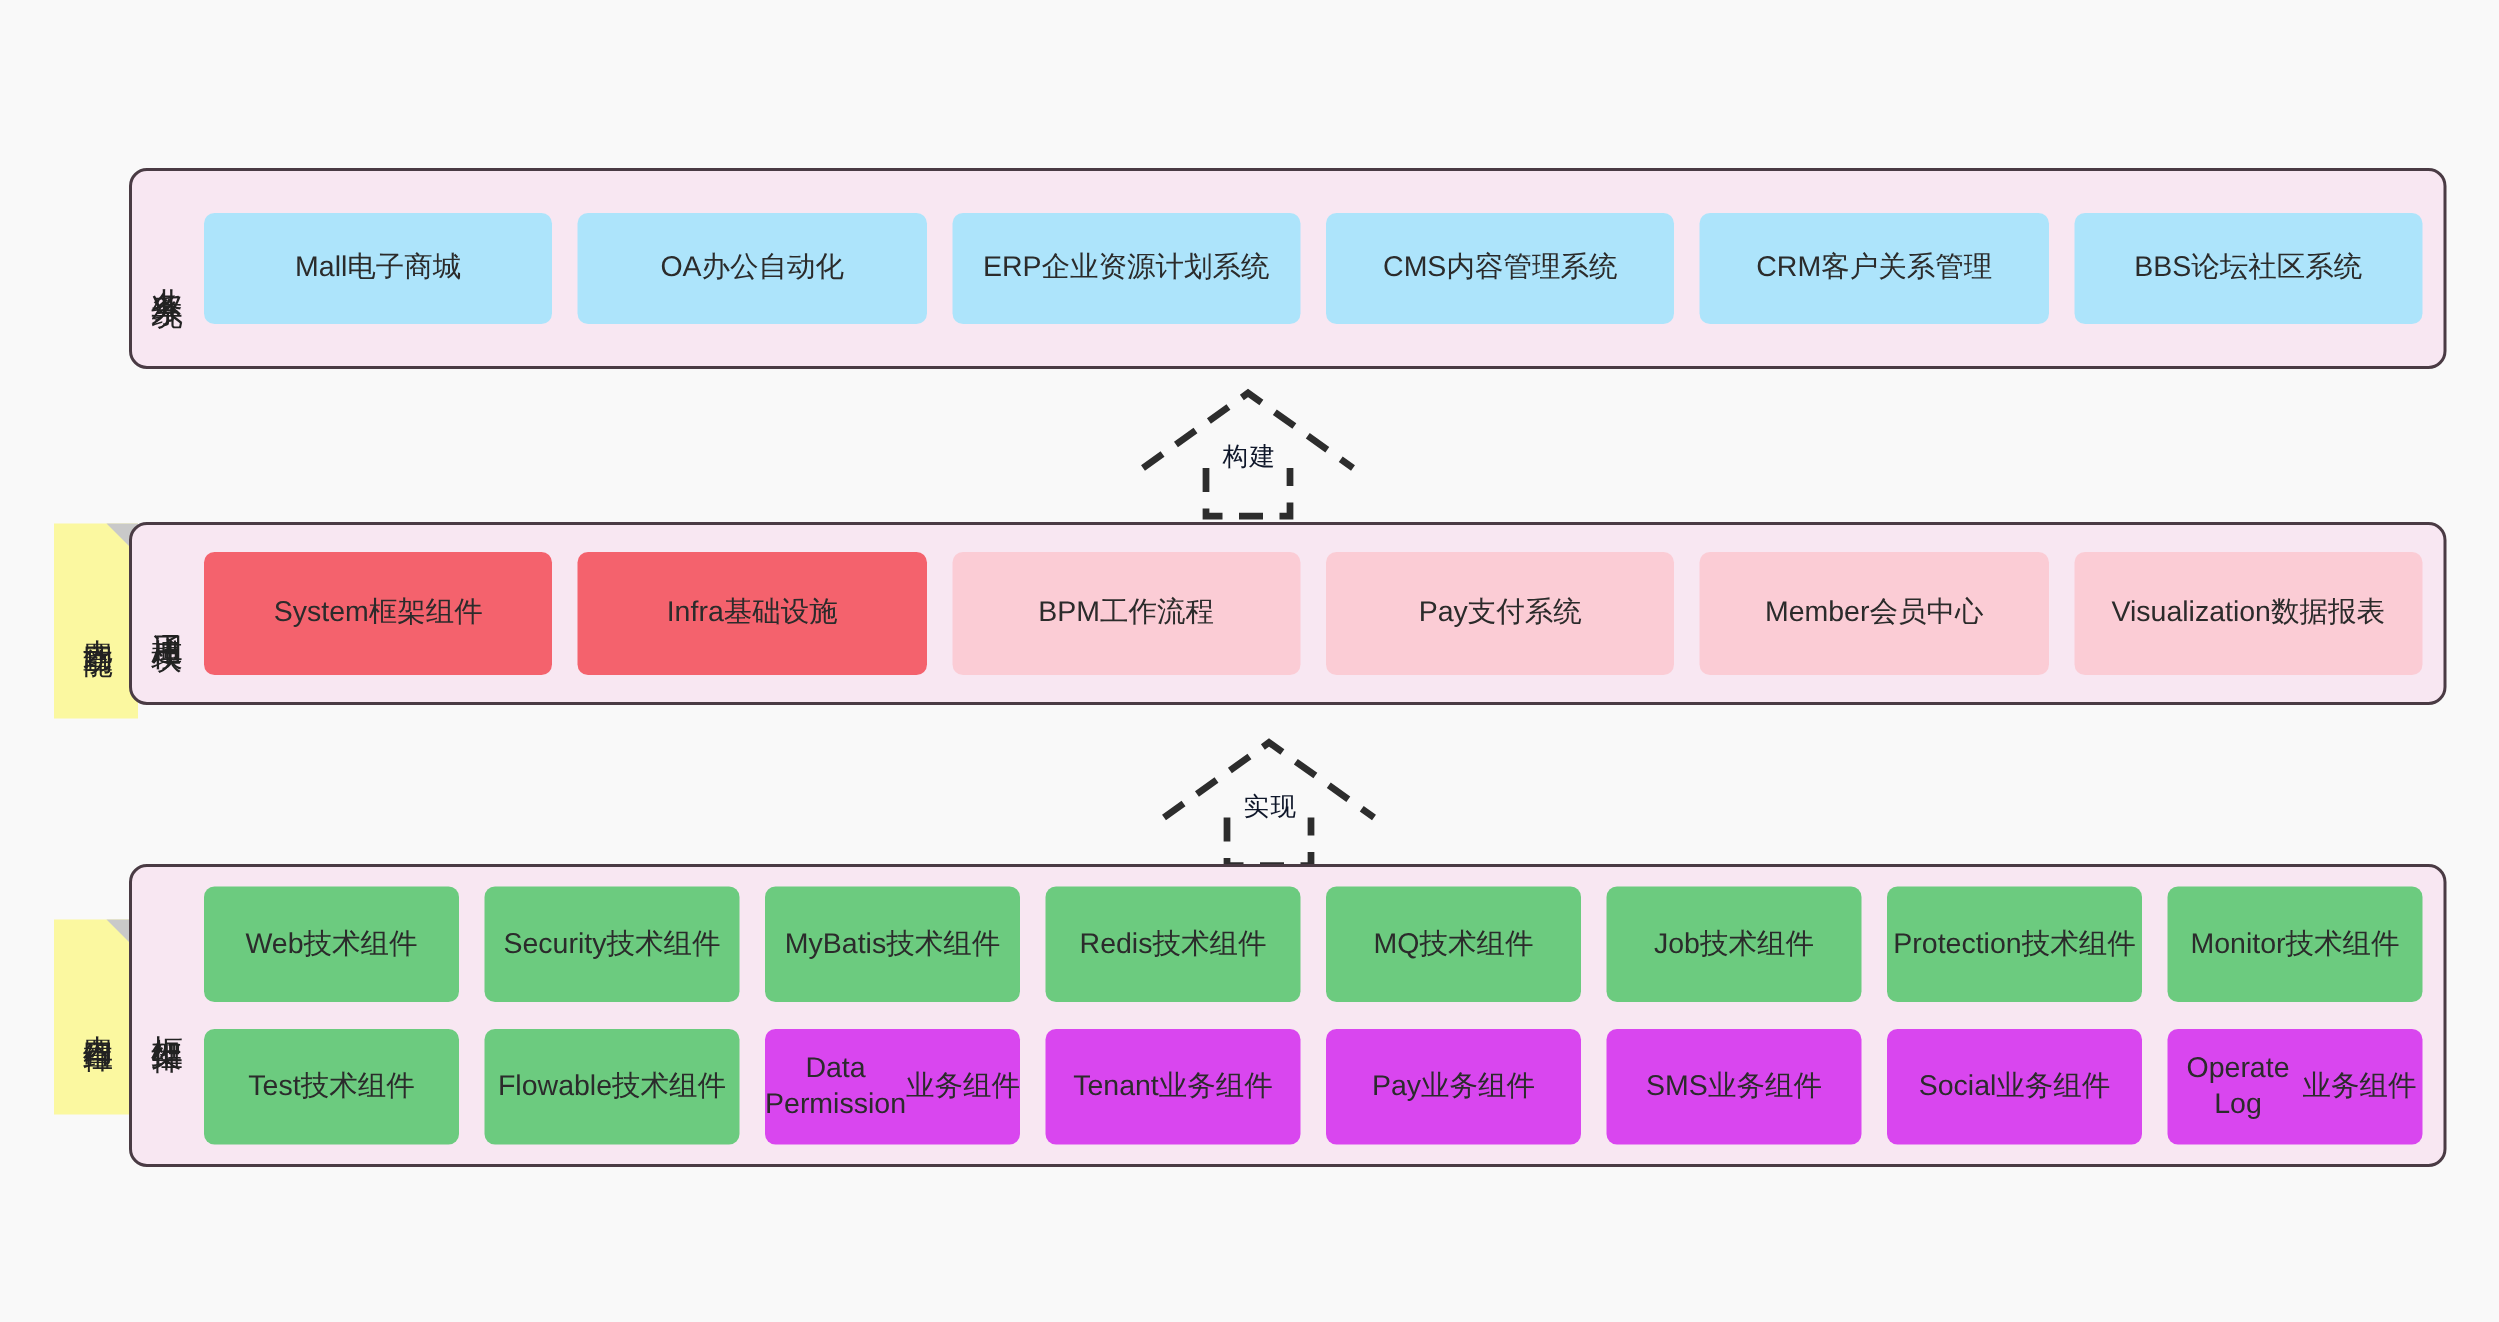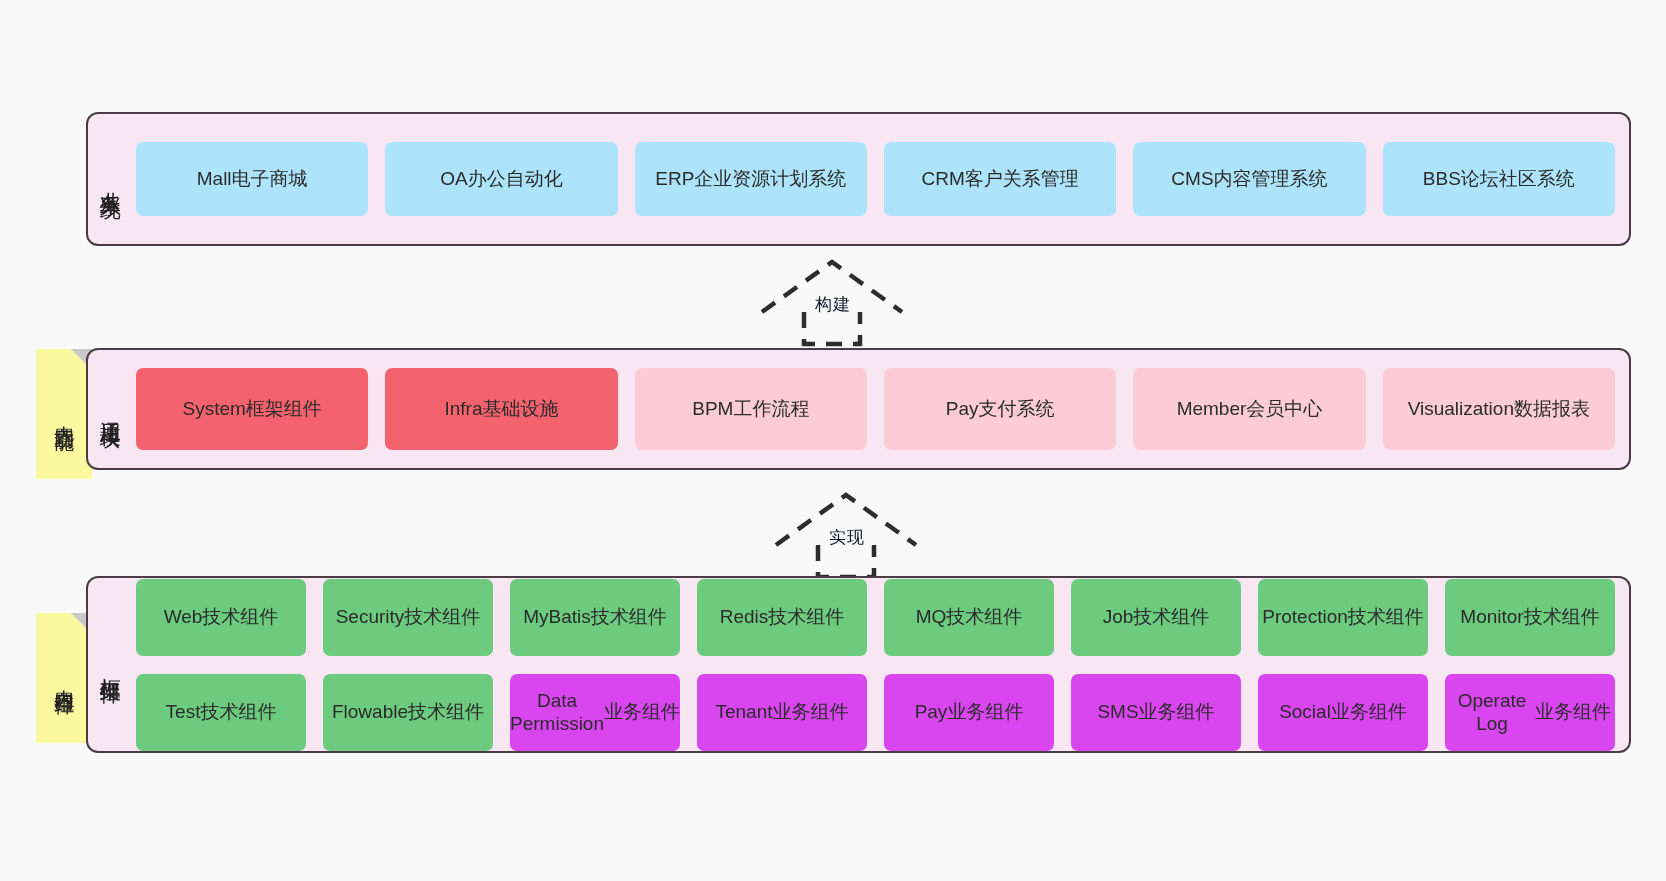--- a/index.html
+++ b/index.html
@@ -73,21 +73,21 @@
   .c-red{background:#f4626d;align-items:center;}
   .c-pink{background:#fbccd5;}
   .c-green{background:#6ccb7f;}
   .c-green-l{background:#d946ef;}
 
   
   #panel-business{left:86px;top:112px;width:1545px;height:134px;}
   #panel-business .node{height:74px;}
   #panel-common{left:86px;top:348px;width:1545px;height:122px;}
   #panel-common .node{height:82px;}
-  #panel-framework{left:86px;top:576px;width:1545px;height:177px;}
+  #panel-framework{left:86px;top:576px;width:1545px;height:202px;}
   #panel-framework .node{height:77px;}
 
   
   .sticky{
     position:absolute;
     width:56px;
     background:#fbf8a0;
     font-size:20px;
     letter-spacing:2px;
     color:#222;
@@ -142,26 +142,26 @@
         </div>
         <div class="node c-blue">
           <span class="t1">OA</span>
           <span class="t2">办公自动化</span>
         </div>
         <div class="node c-blue">
           <span class="t1">ERP</span>
           <span class="t2">企业资源计划系统</span>
         </div>
         <div class="node c-blue">
+          <span class="t1">CMS</span>
+          <span class="t2">内容管理系统</span>
+        </div>
+        <div class="node c-blue">
           <span class="t1">CRM</span>
           <span class="t2">客户关系管理</span>
-        </div>
-        <div class="node c-blue">
-          <span class="t1">CMS</span>
-          <span class="t2">内容管理系统</span>
         </div>
         <div class="node c-blue">
           <span class="t1">BBS</span>
           <span class="t2">论坛社区系统</span>
         </div>
       </div>
     </div>
   </div>
 
   <div class="arrow" id="arrow-build">

